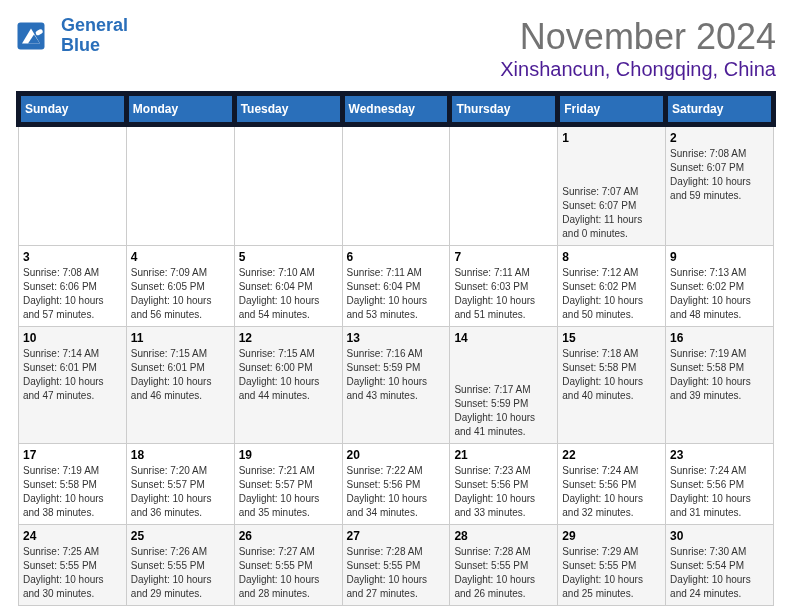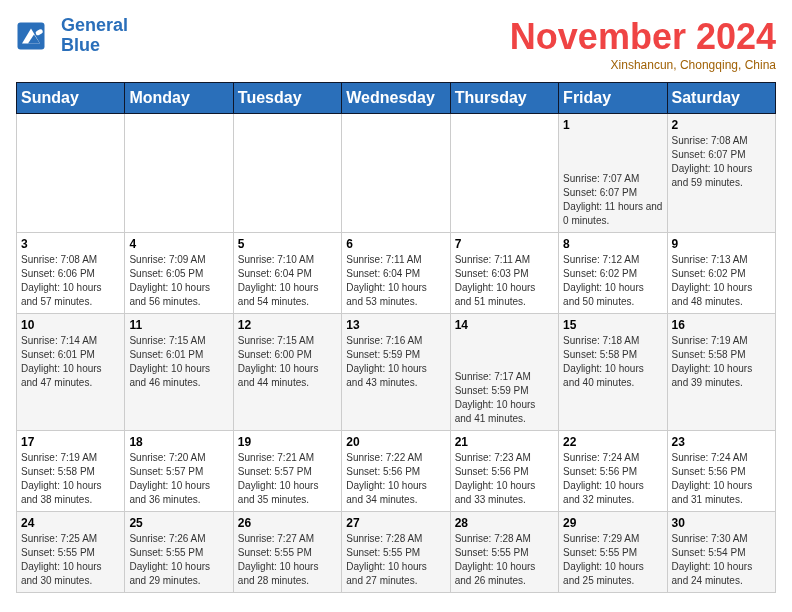--- a/index.html
+++ b/index.html
@@ -33,40 +33,40 @@
     .logo-icon {
       width: 30px;
       height: 30px;
       margin-right: 4px;
     }
     .title-block {
       text-align: right;
     }
     .month-title {
       font-size: 36px;
-      font-weight: bold;
-      color: #ef4444;
+      font-weight: normal;
+      color: #737373;
     }
     .location {
-      font-size: 12px;
-      color: #a16207;
+      font-size: 20px;
+      color: #4c1d95;
     }
     .calendar {
       width: 100%;
       border-collapse: collapse;
       font-size: 11px;
     }
     .calendar thead th {
       background-color: #2a6fba;
       color: #fff;
       padding: 6px 4px;
       text-align: left;
-      font-size: 16px;
+      font-size: 12px;
       font-weight: bold;
-      border: 1px solid #0f172a;
+      border: 5px solid #0f172a;
     }
     .calendar tbody td {
       vertical-align: top;
       border: 1px solid #ccc;
       padding: 4px;
       width: 108px;
       min-height: 70px;
       background: #fff;
     }
     .calendar tbody tr:nth-child(odd) td {

